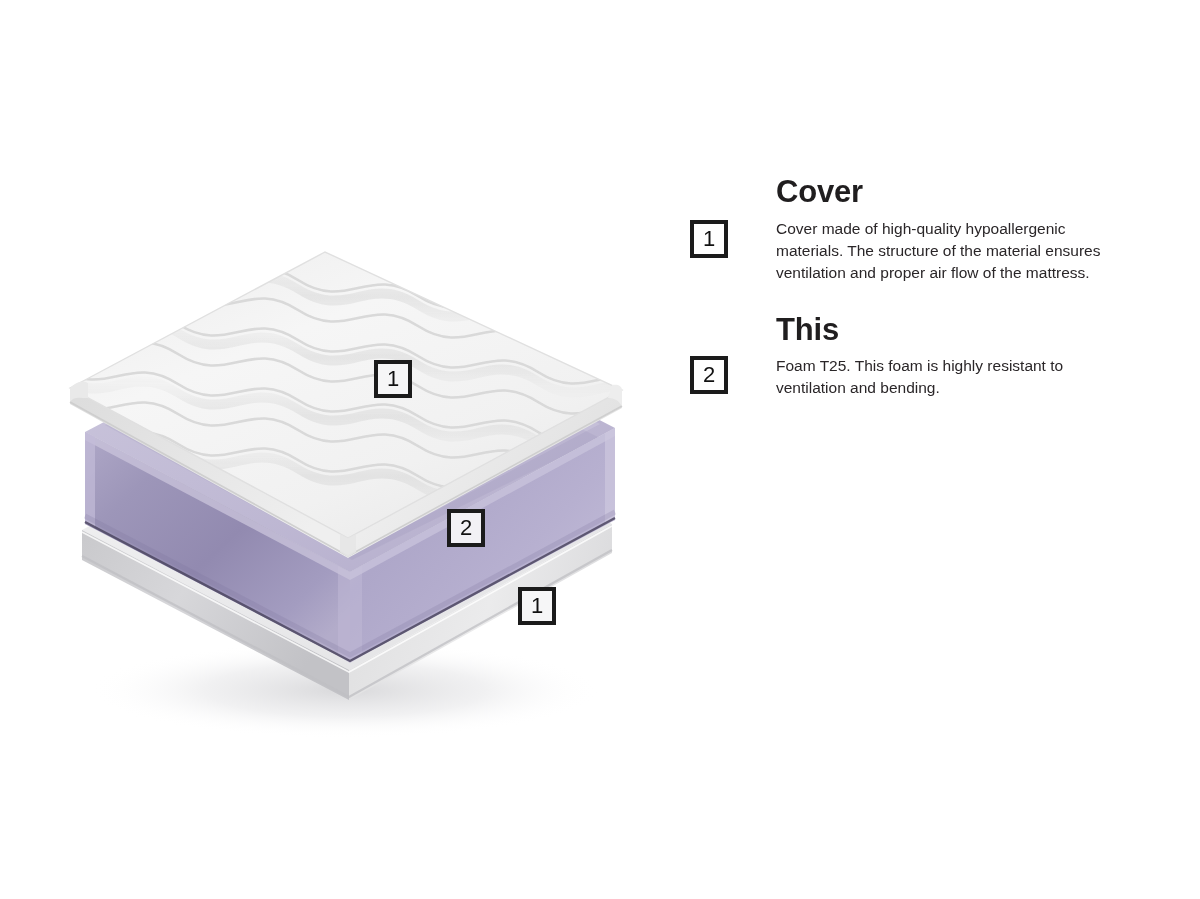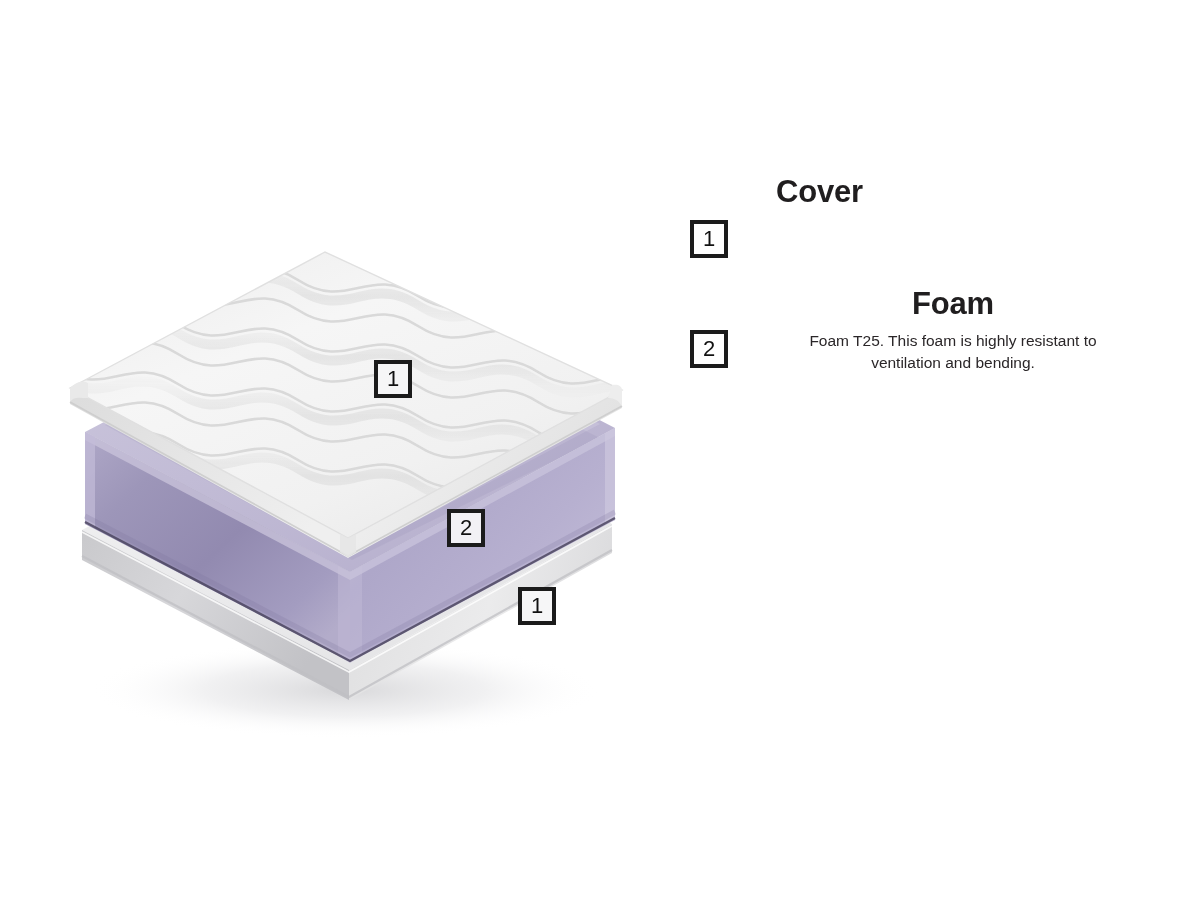--- a/index.html
+++ b/index.html
@@ -74,21 +74,20 @@
     color: #111111;
     font-size: 22px;
     line-height: 30px;
     text-align: center;
     margin-top: 44px;
     box-sizing: content-box;
   }
   .legend-body {
     margin-left: 48px;
     padding-top: 0;
-    text-align: center;
   }
   .legend-title {
     font-size: 31px;
     font-weight: bold;
     color: #201e1f;
     letter-spacing: -0.2px;
     line-height: 1.05;
     margin: 0 0 9px 0;
   }
   .legend-desc {
@@ -266,26 +265,27 @@
 
     <div class="callout on-light" style="left:518px; top:587px;">1</div>
   </div>
 
   <div id="legend">
 
     <div class="legend-row row-1">
       <div class="legend-badge">1</div>
       <div class="legend-body">
         <div class="legend-title">Cover</div>
+        <div class="legend-desc">Cover made of high-quality hypoallergenic materials. The structure of the material ensures ventilation and proper air flow of the mattress.</div>
       </div>
     </div>
 
     <div class="legend-row row-2">
       <div class="legend-badge">2</div>
       <div class="legend-body">
-        <div class="legend-title">Foam</div>
+        <div class="legend-title">This</div>
         <div class="legend-desc">Foam T25. This foam is highly resistant to ventilation and bending.</div>
       </div>
     </div>
 
   </div>
 
 </div>
 
 </body></html>

